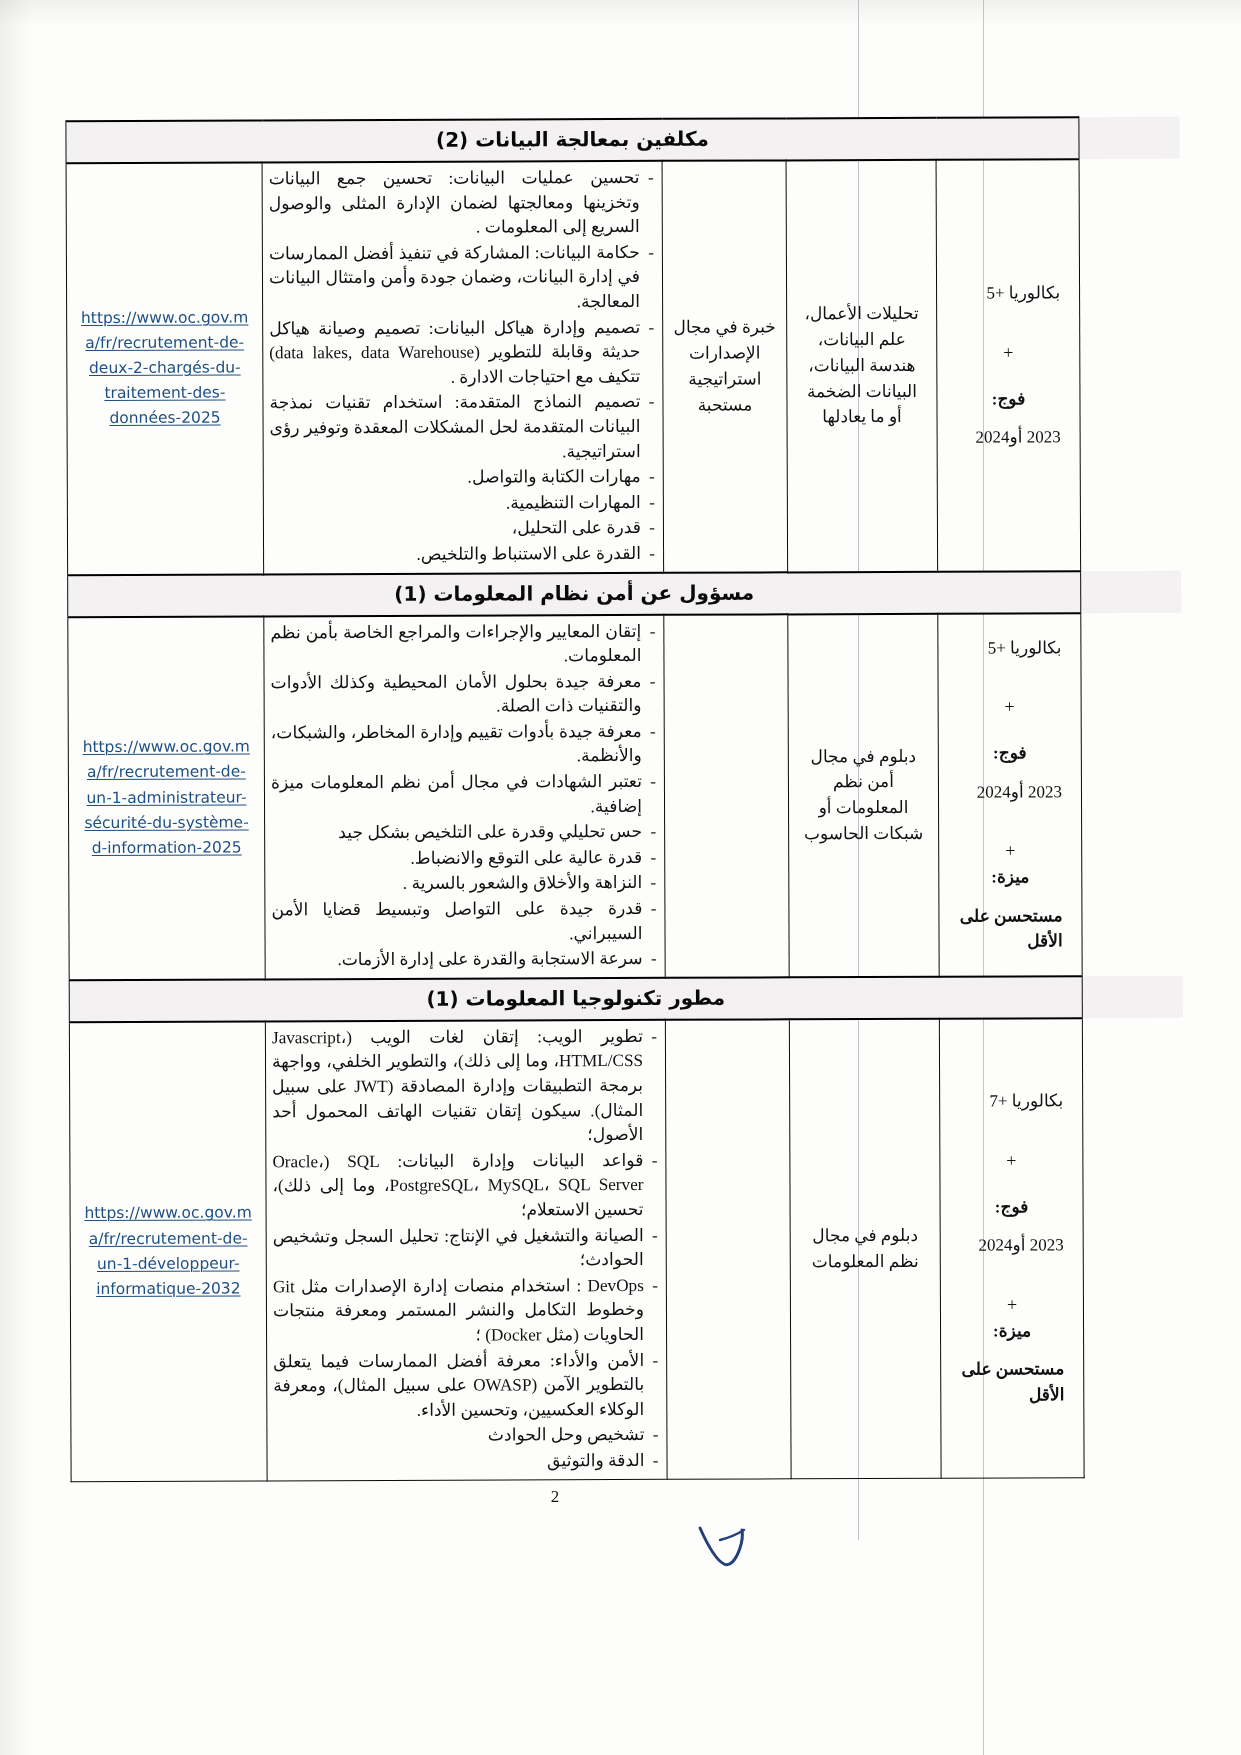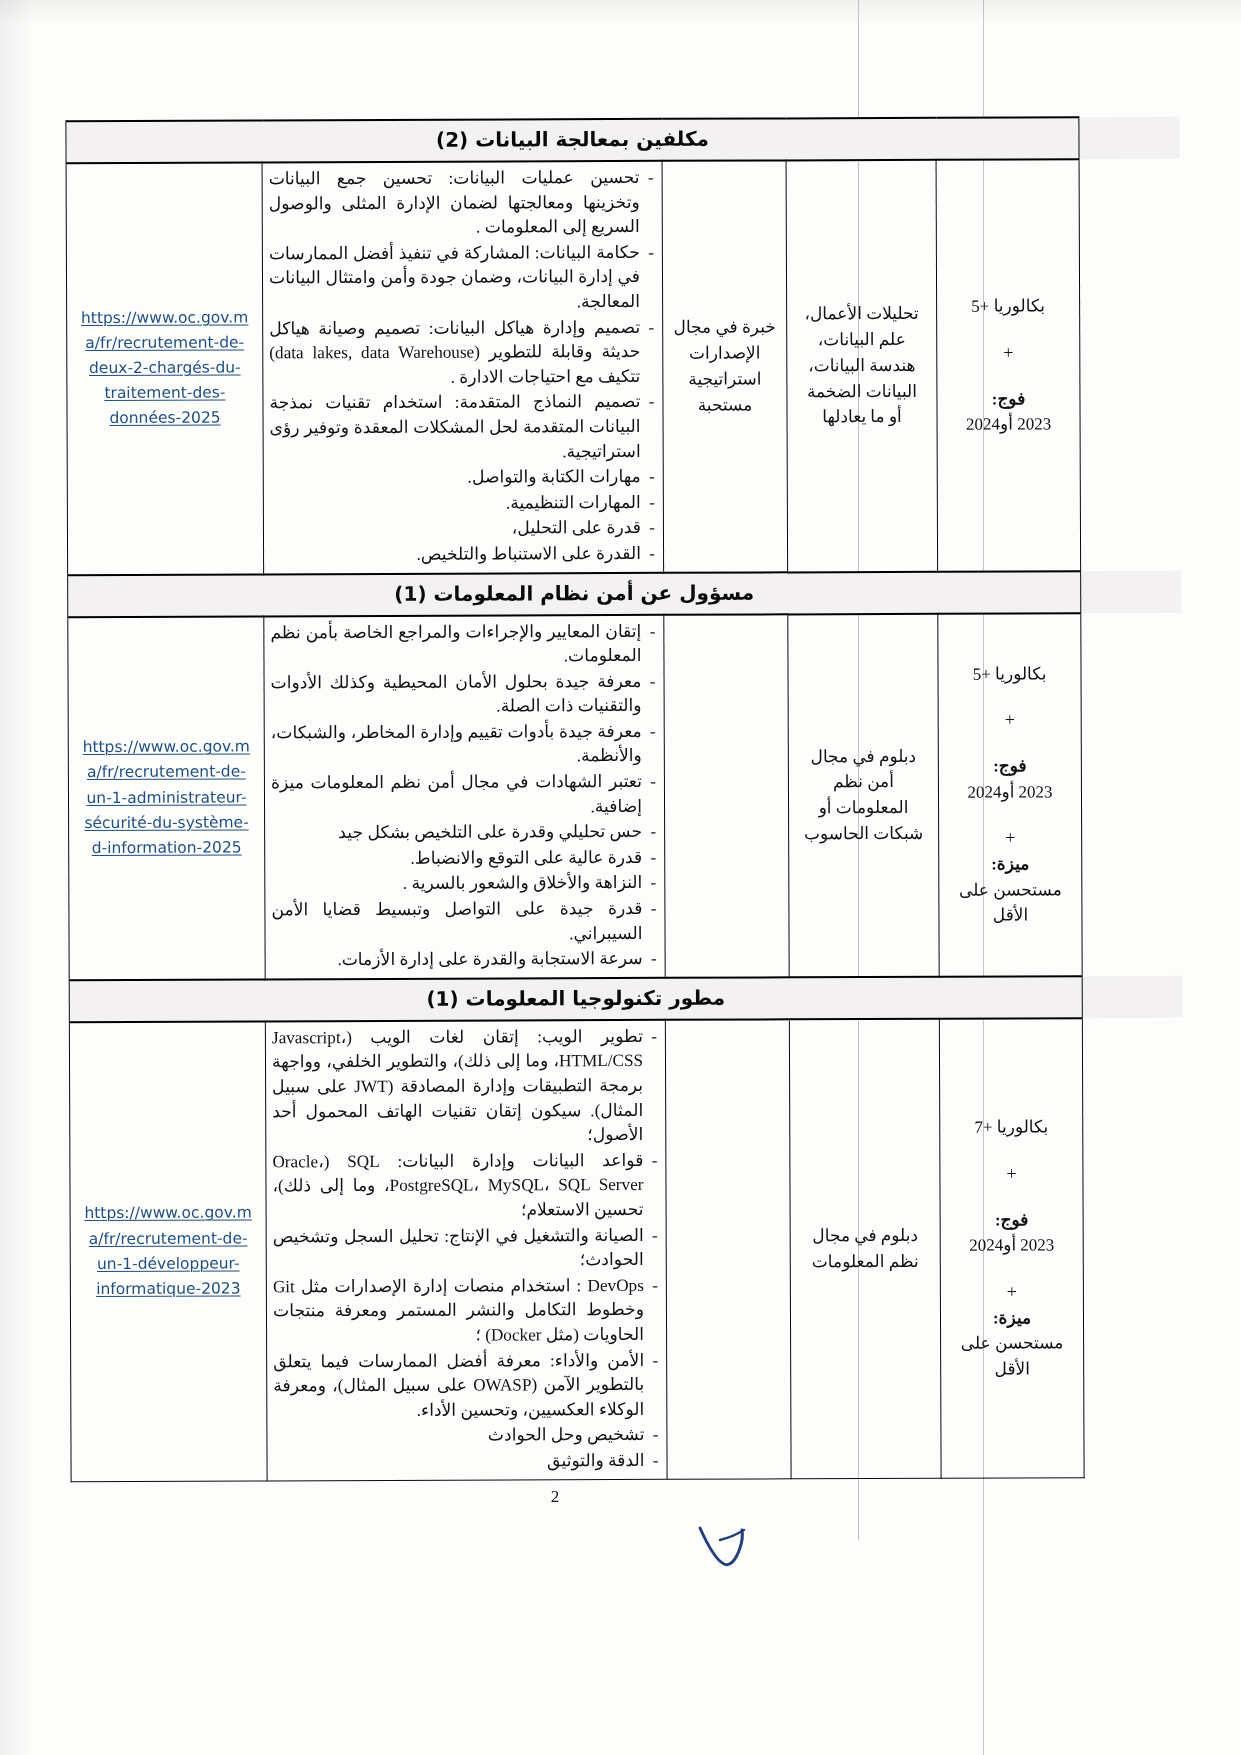--- a/index.html
+++ b/index.html
@@ -143,29 +143,29 @@
   }
   .ar-cell .ln { display: block; }
 
   
   .level-cell {
     direction: rtl;
     text-align: center;
     font-size: 17px;
     line-height: 1.5;
   }
-  .level-cell .blk { display: block; margin: 0; }
+  .level-cell .blk { display: block; margin: 13px; text-align: right; }
   .level-cell .gap { display: block; height: 20px; }
   .level-cell .plus { display: block; font-size: 18px; }
   .level-cell .lbl {
     display: block;
     font-weight: 700;
     text-underline-offset: 2px;
   }
-  .level-cell .bold { font-weight: 400; }
+  .level-cell .bold { font-weight: 700; }
   .level-cell .num { font-family: "Liberation Serif", serif; font-weight: 400; }
 
   
   .pad-cell { border: none !important; }
 
   
   .page-number {
     position: absolute;
     left: 0;
     top: 1487px;
@@ -290,21 +290,21 @@
         </td>
         <td class="pad-cell"></td>
       </tr>
       <tr class="section-banner">
         <td colspan="5">
           <div class="banner-text">مطور تكنولوجيا المعلومات (1)</div>
         </td>
         <td class="pad-cell"></td>
       </tr>
       <tr>
-        <td class="link-cell"><a href="#"><span>https://www.oc.gov.m</span><br><span>a/fr/recrutement-de-</span><br><span>un-1-développeur-</span><br><span>informatique-2023</span></a></td>
+        <td class="link-cell"><a href="#"><span>https://www.oc.gov.m</span><br><span>a/fr/recrutement-de-</span><br><span>un-1-développeur-</span><br><span>informatique-2032</span></a></td>
         <td class="desc-cell">
           <ul class="desc-list">
             <li>تطوير الويب: إتقان لغات الويب (Javascript، HTML/CSS، وما إلى ذلك)، والتطوير الخلفي، وواجهة برمجة التطبيقات وإدارة المصادقة (JWT على سبيل المثال). سيكون إتقان تقنيات الهاتف المحمول أحد الأصول؛</li>
             <li>قواعد البيانات وإدارة البيانات: SQL (Oracle، PostgreSQL، MySQL، SQL Server، وما إلى ذلك)، تحسين الاستعلام؛</li>
             <li>الصيانة والتشغيل في الإنتاج: تحليل السجل وتشخيص الحوادث؛</li>
             <li>DevOps : استخدام منصات إدارة الإصدارات مثل Git وخطوط التكامل والنشر المستمر ومعرفة منتجات الحاويات (مثل Docker) ؛</li>
             <li>الأمن والأداء: معرفة أفضل الممارسات فيما يتعلق بالتطوير الآمن (OWASP على سبيل المثال)، ومعرفة الوكلاء العكسيين، وتحسين الأداء.</li>
             <li>تشخيص وحل الحوادث</li>
             <li>الدقة والتوثيق</li>
           </ul>

